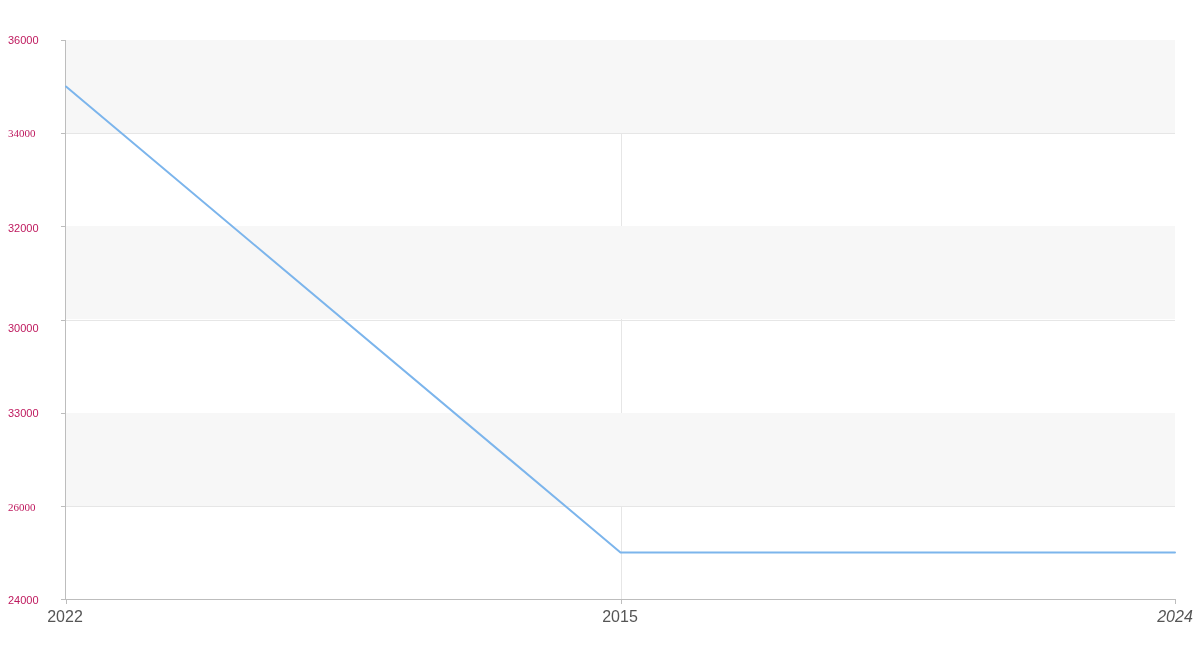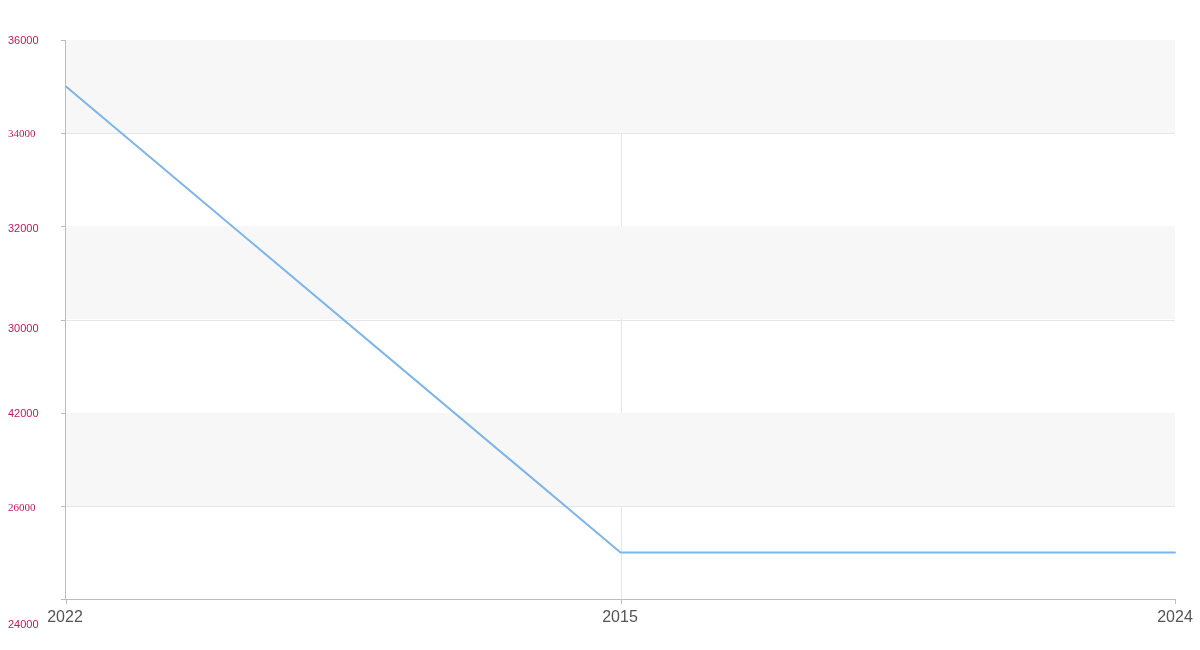--- a/index.html
+++ b/index.html
@@ -101,31 +101,31 @@
     stroke-width: 2;
     stroke-linejoin: round;
     stroke-linecap: round;
   }
 </style>
 </head>
 <body>
 
 <div class="chart-wrap">
 
-  <div class="ytick" id="yt0" style="top: 624px;">24000</div>
+  <div class="ytick" id="yt0" style="top: 600px;">24000</div>
   <div class="ytick" id="yt1" style="top: 506.667px; font-family: Liberation Serif, serif;">26000</div>
-  <div class="ytick" id="yt2" style="top: 413.333px;">42000</div>
+  <div class="ytick" id="yt2" style="top: 413.333px;">33000</div>
   <div class="ytick" id="yt3" style="top: 320px; margin-top: 8px;">30000</div>
   <div class="ytick" id="yt4" style="top: 228px;">32000</div>
   <div class="ytick" id="yt5" style="top: 133.333px; font-family: Liberation Serif, serif;">34000</div>
   <div class="ytick" id="yt6" style="top: 40px;">36000</div>
 
   <div class="xtick" id="xt0" style="left: 65px;">2022</div>
   <div class="xtick" id="xt1" style="left: 620px;">2015</div>
-  <div class="xtick" id="xt2" style="left: 1175px;">2024</div>
+  <div class="xtick" id="xt2" style="left: 1175px; font-style: italic;">2024</div>
 
   <div class="plot" id="plot">
       <div class="grid-v" style="left: 50%;"></div>
       <div class="ytick-mark" style="top: 0%;"></div>
       <div class="grid-h" style="top: 0%;"></div>
       <div class="band" style="top: 0%; height: 16.6667%;"></div>
       <div class="ytick-mark" style="top: 16.6667%;"></div>
       <div class="grid-h" style="top: 16.6667%;"></div>
       <div class="ytick-mark" style="top: 33.3333%;"></div>
       <div class="grid-h" style="top: 33.3333%;"></div>

